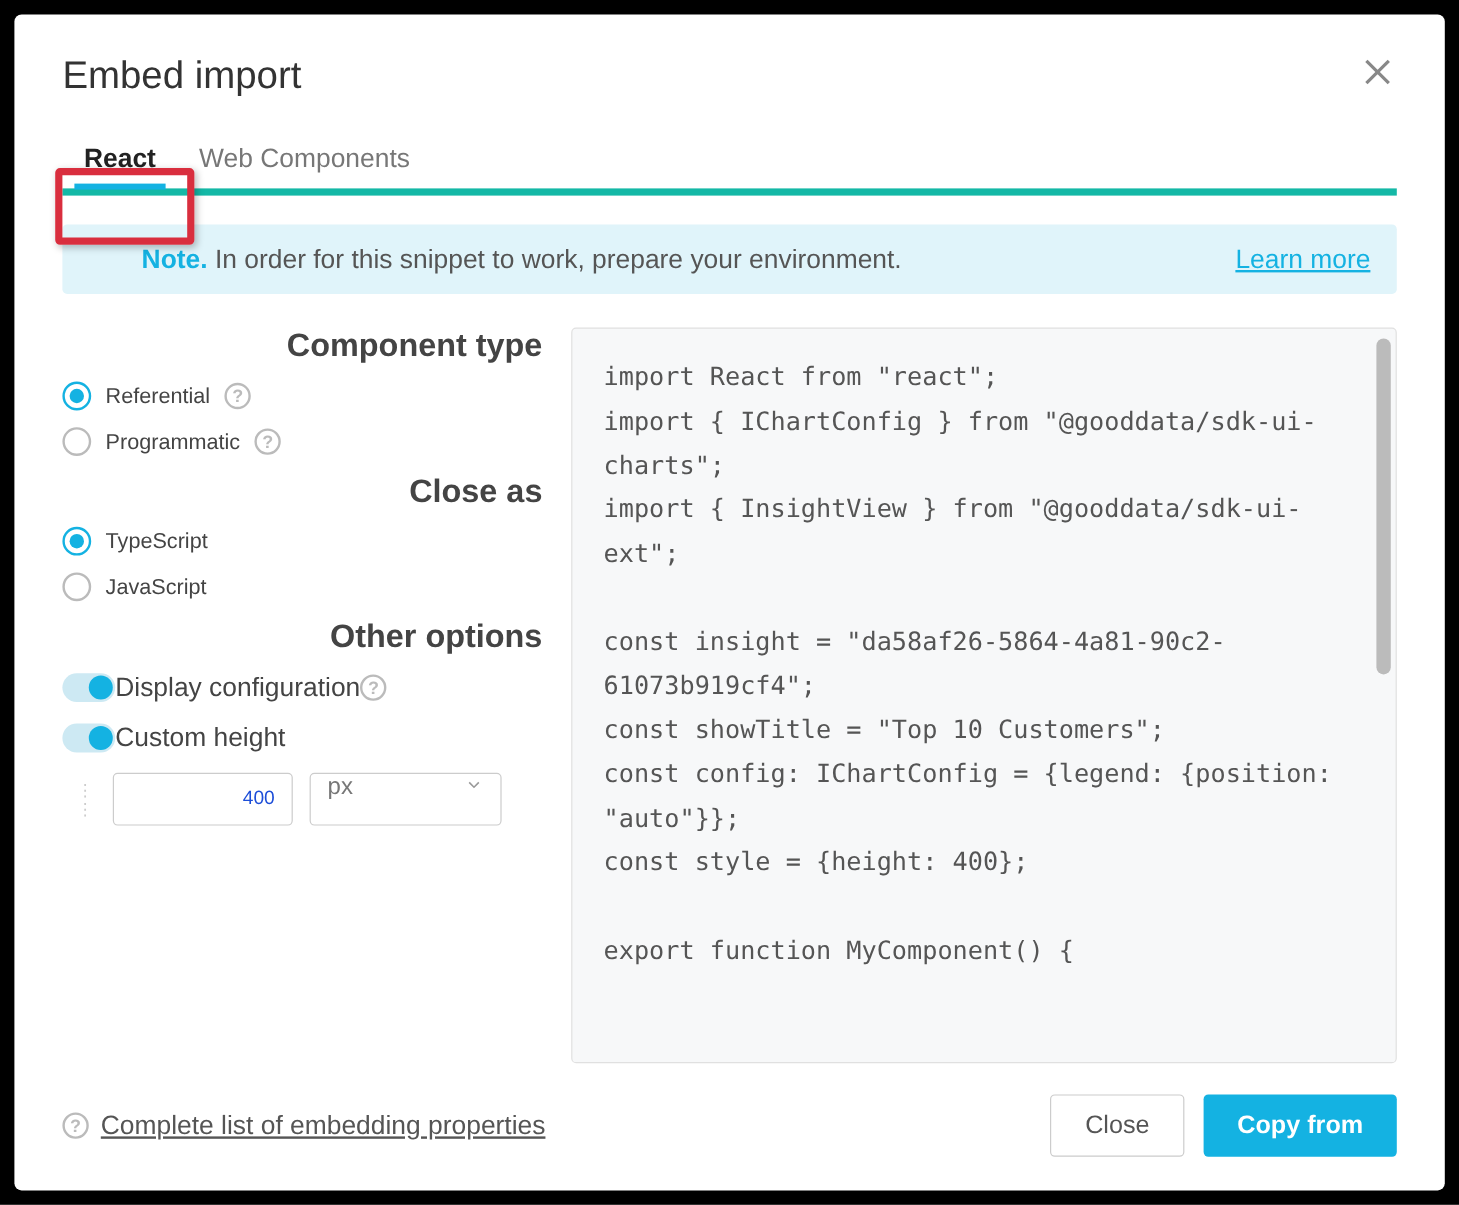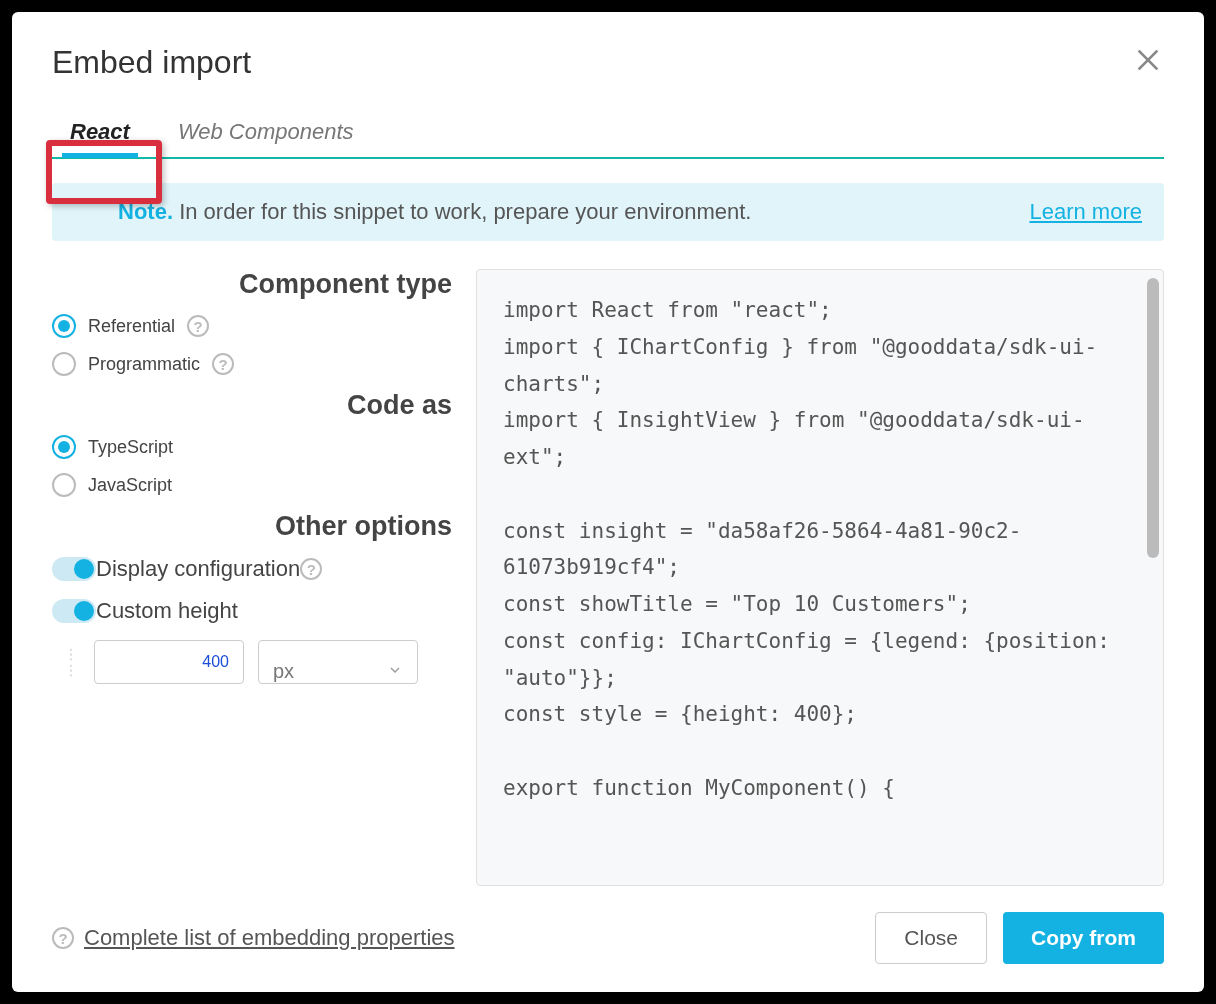--- a/index.html
+++ b/index.html
@@ -18,21 +18,21 @@
   padding: 32px 40px 28px 40px;
   display: flex;
   flex-direction: column;
   position: relative;
 }
 .header { display: flex; justify-content: space-between; align-items: flex-start; margin-bottom: 28px; }
 .title { font-size: 32px; font-weight: 400; color: #333; }
 .close-x { width: 32px; height: 32px; cursor: pointer; color: #888; }
 .close-x svg { width: 100%; height: 100%; }
 
-.tabs { display: flex; border-bottom: 2px solid #14b8a6; gap: 12px; margin-bottom: 24px; font-style: italic; }
+.tabs { display: flex; border-bottom: 6px solid #14b8a6; gap: 0; margin-bottom: 24px; }
 .tab { padding: 10px 18px 12px 18px; font-size: 22px; color: #777; cursor: pointer; position: relative; }
 .tab.active { color: #222; font-weight: 700; }
 .tab.active::after {
   content: ""; position: absolute; left: 10px; right: 10px; bottom: -1px;
   height: 5px; background: #14b2e2;
 }
 .tab-highlight {
   position: absolute; left: 34px; top: 128px; width: 116px; height: 64px;
   border: 6px solid #d92e3e; border-radius: 4px; pointer-events: none;
   box-shadow: 2px 2px 6px rgba(0,0,0,0.25);
@@ -79,21 +79,21 @@
 .toggle-label { font-size: 22px; color: #444; }
 
 .height-row { display: flex; gap: 14px; align-items: center; margin-left: 12px; }
 .height-dots { color: #ccc; font-size: 14px; display: flex; flex-direction: column; gap: 2px; letter-spacing: 2px; }
 .height-input {
   width: 150px; height: 44px; border: 1px solid #ccc; border-radius: 4px;
   font-size: 16px; text-align: right; padding: 0 14px; color: #1d4ed8;
 }
 .height-unit {
   width: 160px; height: 44px; border: 1px solid #ccc; border-radius: 4px;
-  display: flex; align-items: flex-end; justify-content: space-between;
+  display: flex; align-items: flex-start; justify-content: space-between;
   padding: 0 14px; font-size: 20px; color: #777; cursor: pointer;
 }
 .chevron { color: #999; }
 
 .code-panel {
   flex: 1; background: #f7f8f9; border: 1px solid #e0e0e0; border-radius: 4px;
   position: relative; overflow: hidden;
 }
 .code-content {
   font-family: "Menlo", "Consolas", monospace; font-size: 21px;
@@ -156,21 +156,21 @@
         <span class="radio checked"></span>
         <span class="radio-label">Referential</span>
         <span class="help-icon">?</span>
       </div>
       <div class="radio-row">
         <span class="radio"></span>
         <span class="radio-label">Programmatic</span>
         <span class="help-icon">?</span>
       </div>
 
-      <div class="section-heading">Code as</div>
+      <div class="section-heading">Close as</div>
       <div class="radio-row">
         <span class="radio checked"></span>
         <span class="radio-label">TypeScript</span>
       </div>
       <div class="radio-row">
         <span class="radio"></span>
         <span class="radio-label">JavaScript</span>
       </div>
 
       <div class="section-heading">Other options</div>

